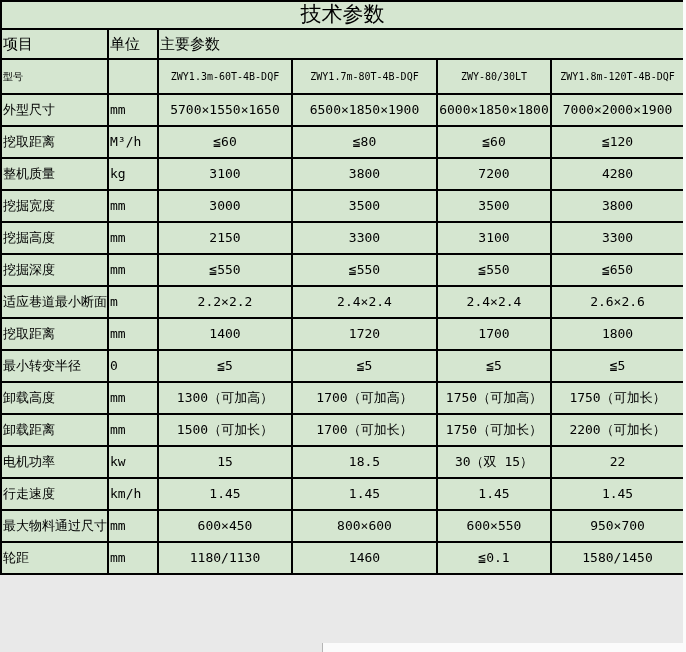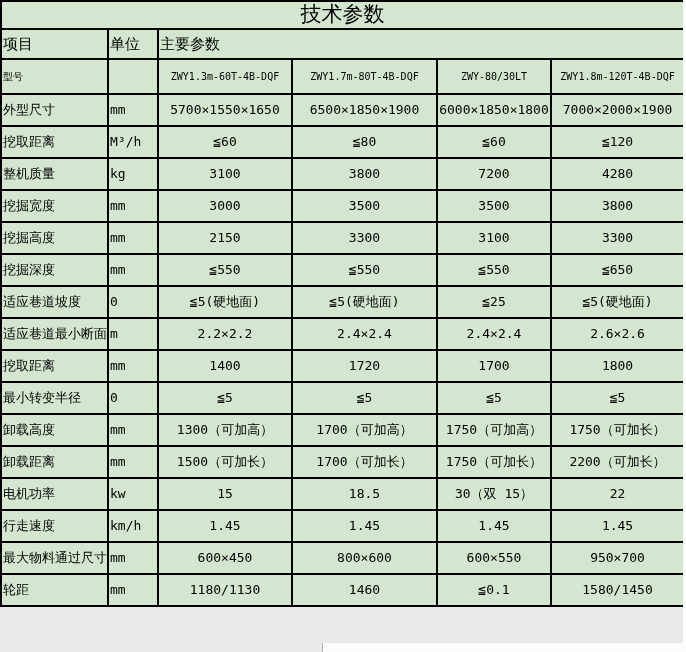--- a/index.html
+++ b/index.html
@@ -165,28 +165,20 @@
         </tr>
         <tr>
           <td class="label">挖掘深度</td>
           <td class="unit">mm</td>
           <td class="val">≦550</td>
           <td class="val">≦550</td>
           <td class="val">≦550</td>
           <td class="val">≦650</td>
         </tr>
         <tr>
-          <td class="label">适应巷道坡度</td>
-          <td class="unit">0</td>
-          <td class="val">≦5(硬地面)</td>
-          <td class="val">≦5(硬地面)</td>
-          <td class="val">≦25</td>
-          <td class="val">≦5(硬地面)</td>
-        </tr>
-        <tr>
           <td class="label">适应巷道最小断面</td>
           <td class="unit">m</td>
           <td class="val">2.2×2.2</td>
           <td class="val">2.4×2.4</td>
           <td class="val">2.4×2.4</td>
           <td class="val">2.6×2.6</td>
         </tr>
         <tr>
           <td class="label">挖取距离</td>
           <td class="unit">mm</td>

